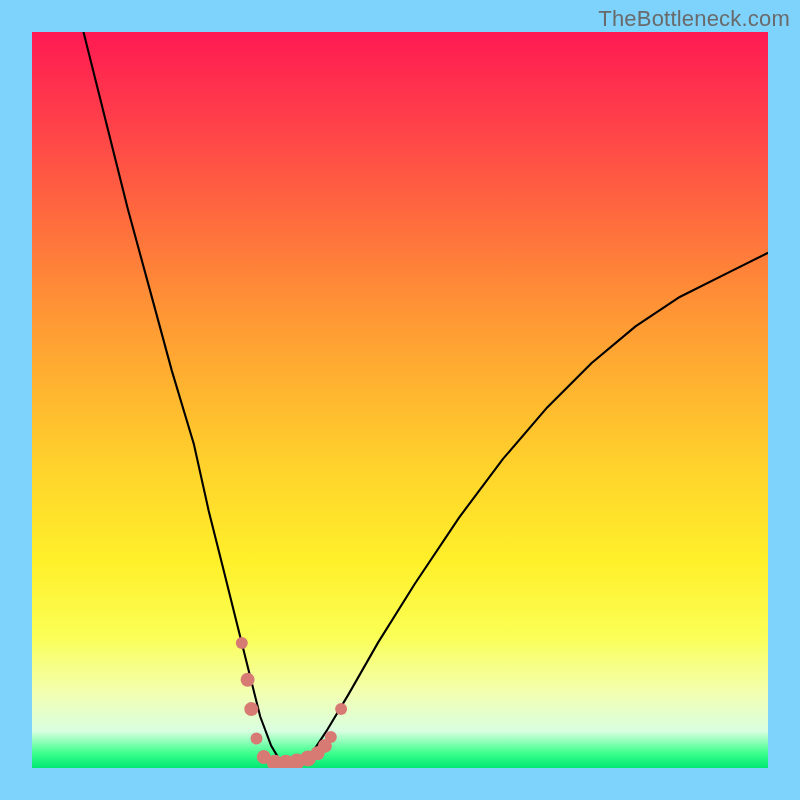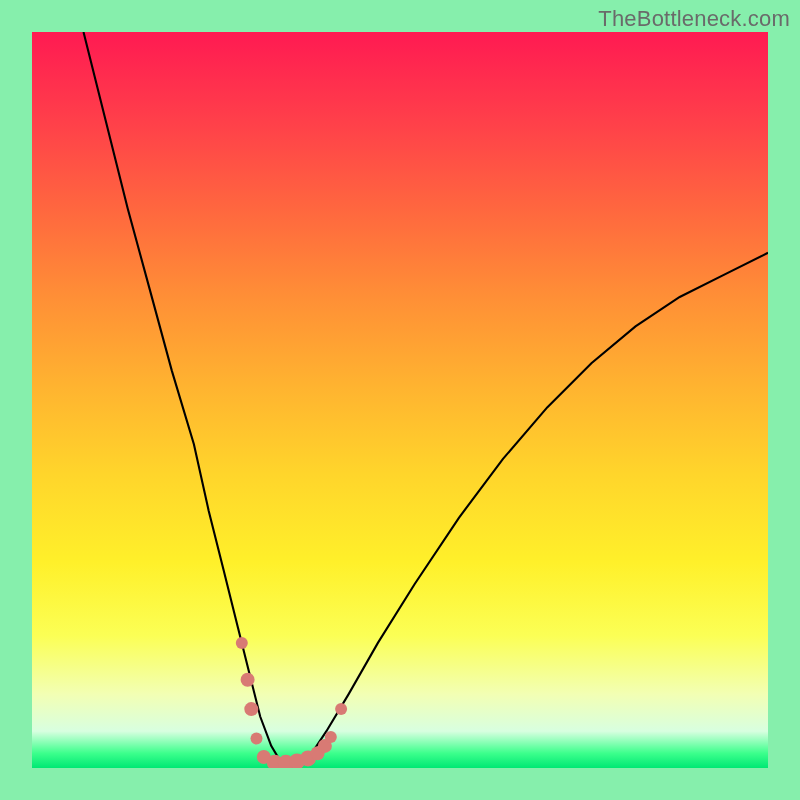--- a/index.html
+++ b/index.html
@@ -10,21 +10,21 @@
     background: #000;
     overflow: hidden;
     font-family: Arial, Helvetica, sans-serif;
   }
   .frame {
     position: absolute;
     left: 0;
     top: 0;
     width: 800px;
     height: 800px;
-    background: #86efac;
+    background: #7dd3fc;
   }
   .plot {
     position: absolute;
     left: 32px;
     top: 32px;
     width: 736px;
     height: 736px;
     overflow: hidden;
   }
   .gradient {

